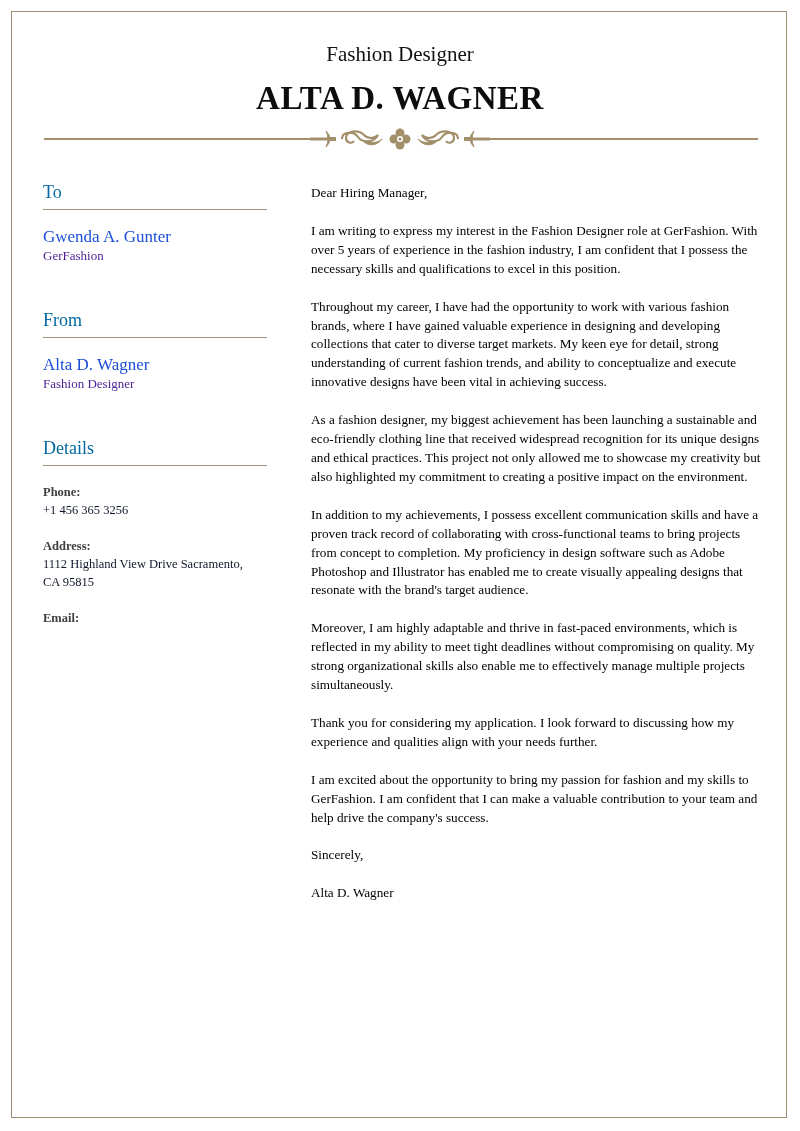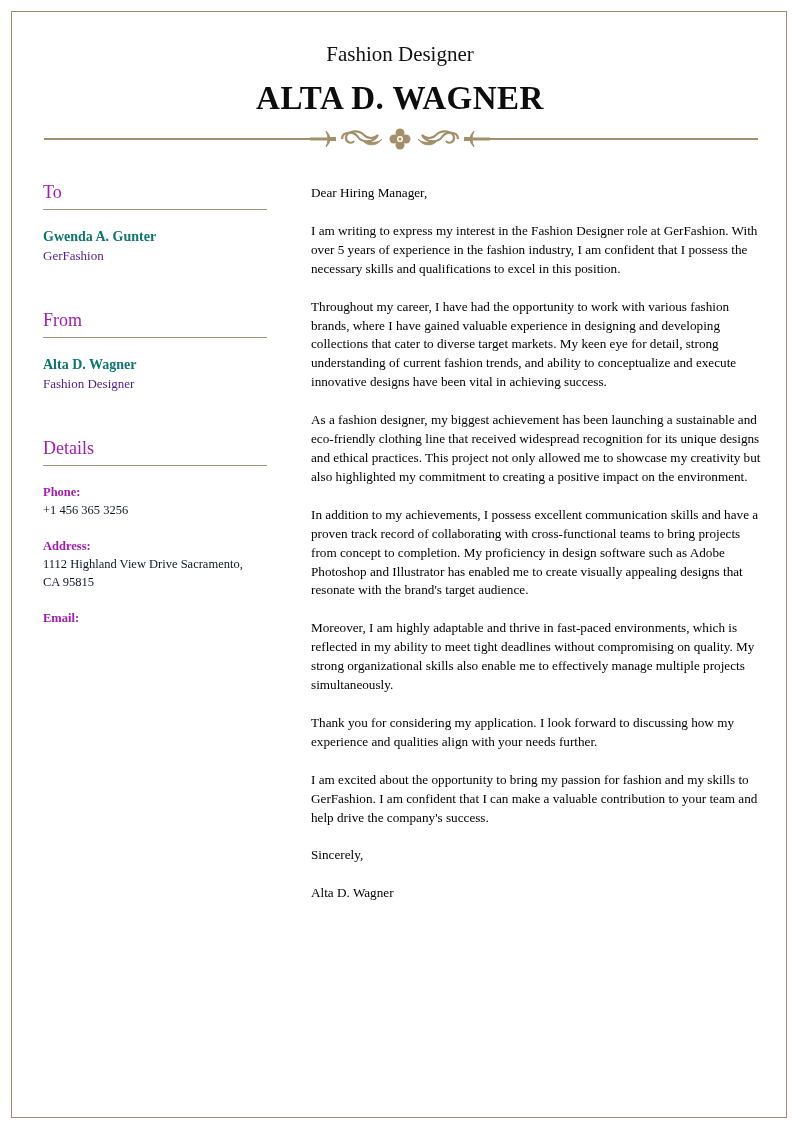--- a/index.html
+++ b/index.html
@@ -11,26 +11,26 @@
                  font-family: "Liberation Serif", serif; font-size: 21px; color: #111; }
     .name { position: absolute; left: 0; width: 800px; top: 80px; text-align: center;
             font-family: "Liberation Serif", serif; font-size: 33px; font-weight: bold;
             letter-spacing: 0.5px; color: #0d0d0d; }
     .rule { position: absolute; top: 138px; height: 2px; background: #a3906b; }
     .rule.left { left: 44px; width: 266px; }
     .rule.right { left: 490px; width: 268px; }
     .ornament { position: absolute; left: 306px; top: 125px; width: 188px; height: 28px; }
 
     .sidebar { position: absolute; left: 43px; top: 182px; width: 224px; }
-    .sec-head { font-family: "Liberation Serif", serif; font-size: 18px; color: #a21caf;
+    .sec-head { font-family: "Liberation Serif", serif; font-size: 18px; color: #0369a1;
                 padding-bottom: 6px; border-bottom: 1.5px solid #a09478; margin-bottom: 17px; }
-    .person-name { font-family: "Liberation Serif", serif; font-weight: bold; font-size: 14px; color: #0f766e; line-height: 20px; }
+    .person-name { font-family: "Liberation Serif", serif; font-weight: normal; font-size: 17px; color: #1d4ed8; line-height: 20px; }
     .person-sub { font-family: "Liberation Serif", serif; font-size: 13px; color: #4c1d95; line-height: 17px; }
     .block { margin-bottom: 46px; }
-    .detail-label { font-family: "Liberation Serif", serif; font-weight: bold; font-size: 12.5px; color: #a21caf; line-height: 18px; margin-top: 0; }
+    .detail-label { font-family: "Liberation Serif", serif; font-weight: bold; font-size: 12.5px; color: #404040; line-height: 18px; margin-top: 0; }
     .detail-value { font-family: "Liberation Serif", serif; font-size: 12.5px; color: #0f172a; line-height: 18.5px; margin-bottom: 17px; }
 
     .letter { position: absolute; left: 311px; top: 184px; width: 452px;
               font-family: "Liberation Serif", serif; font-size: 13.2px; line-height: 18.9px; color: #000000; }
     .letter p { margin: 0 0 19px 0; }
     .letter p.salutation { margin-bottom: 19px; }
   </style>
 </head>
 <body>
 

